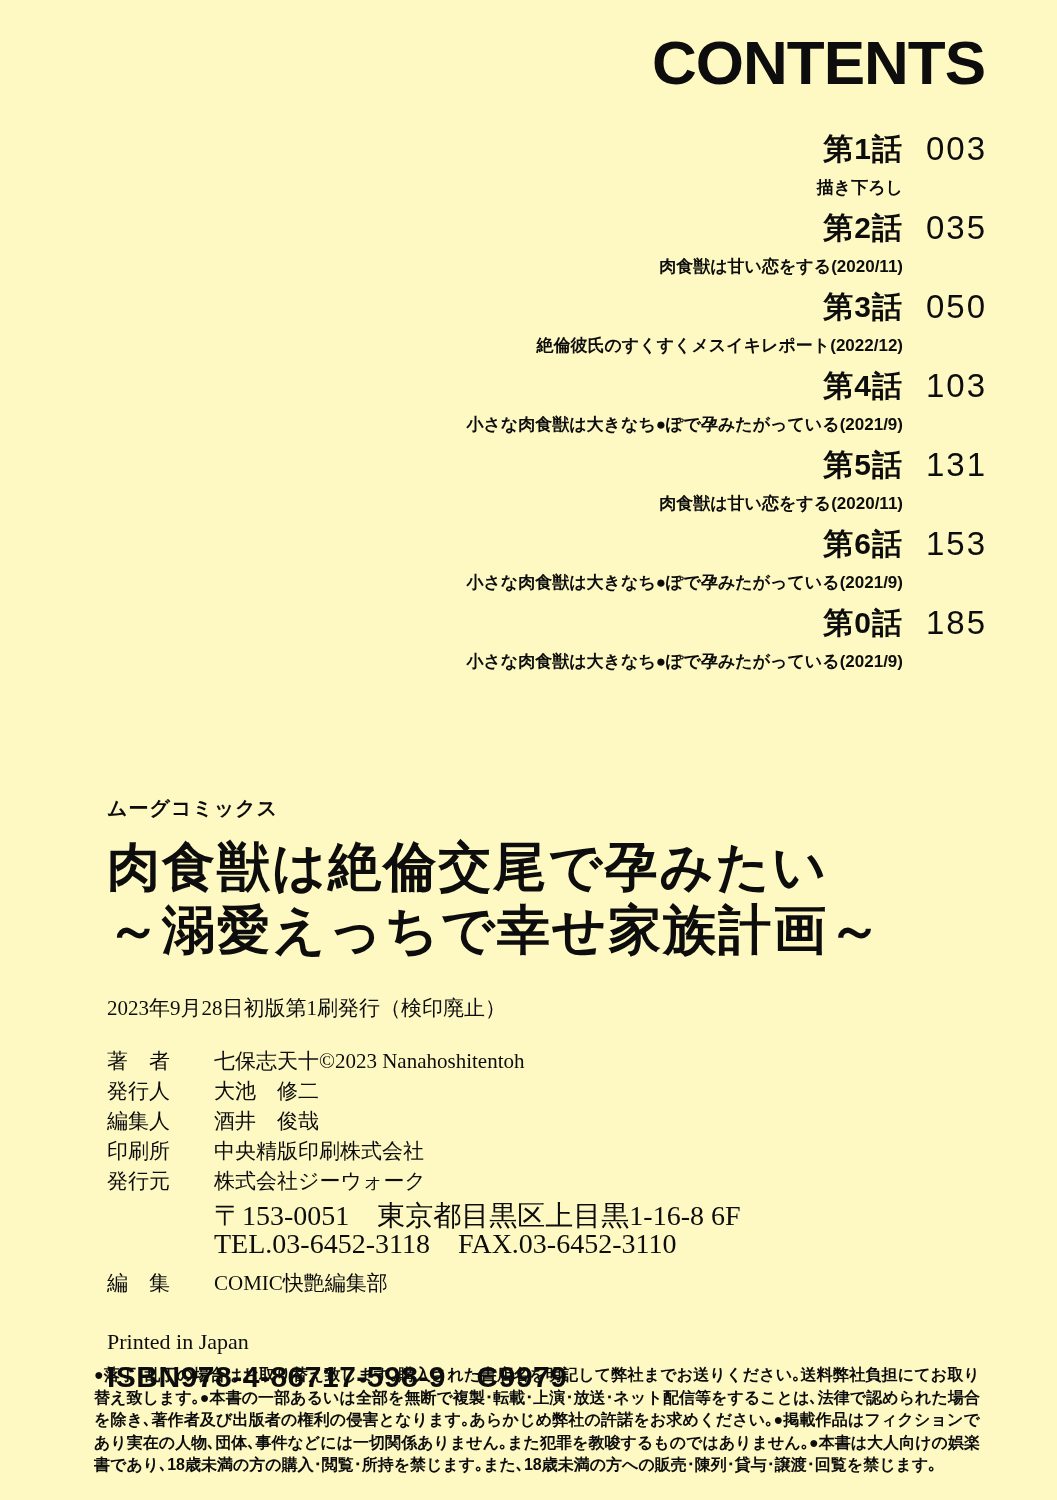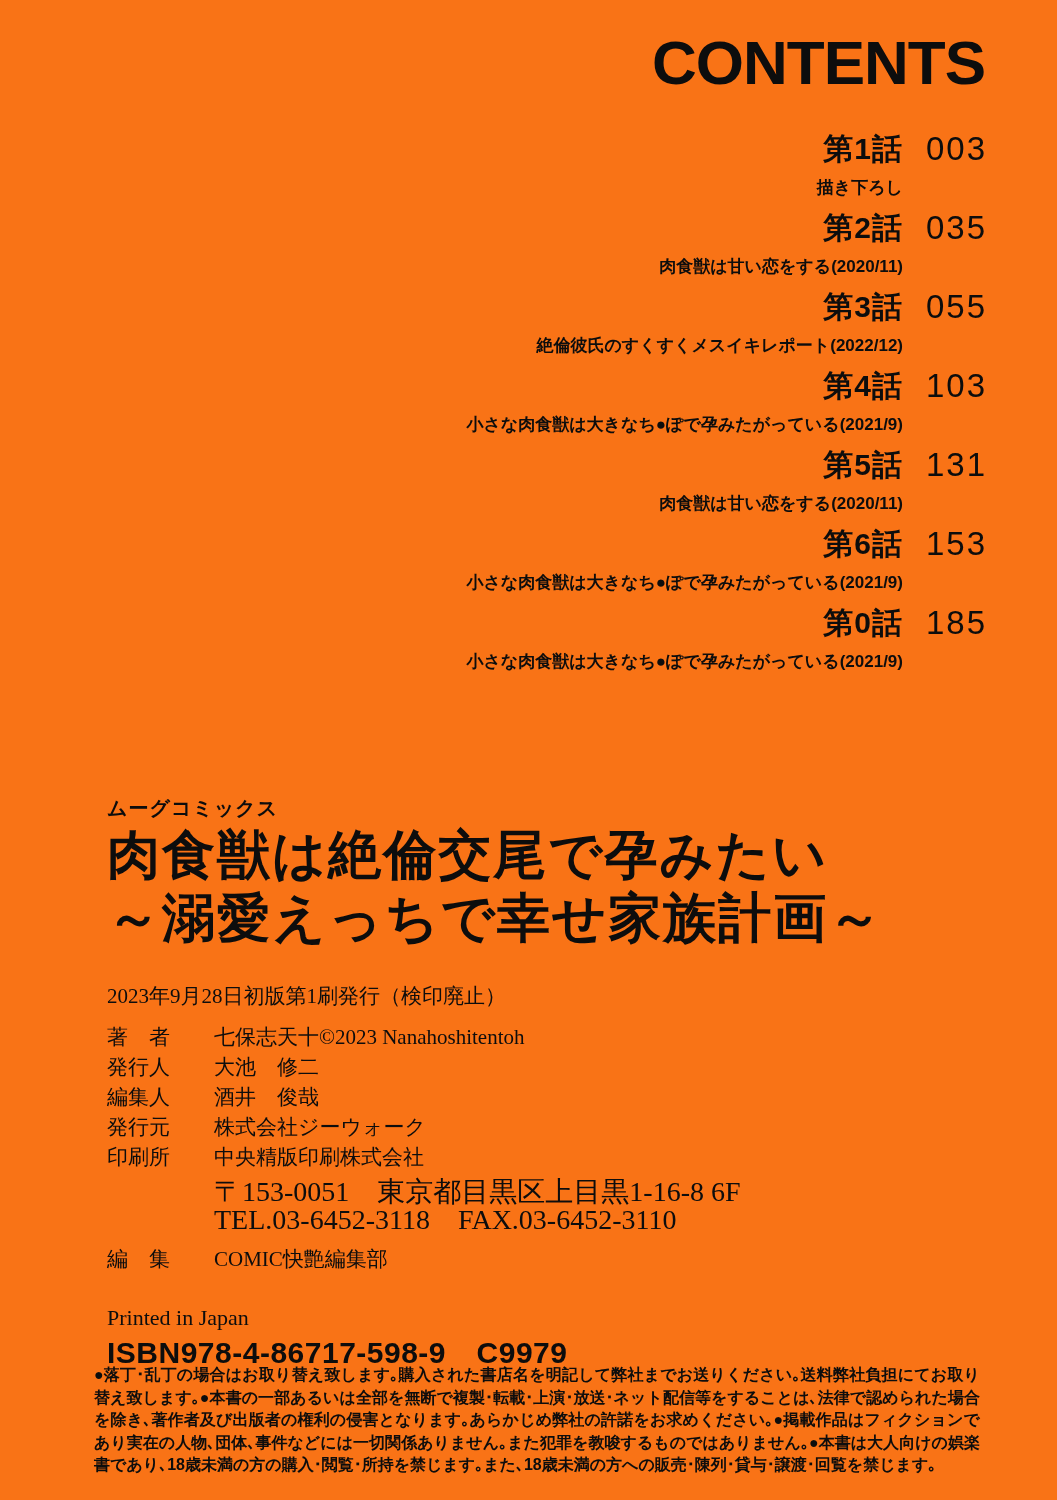--- a/index.html
+++ b/index.html
@@ -1,20 +1,20 @@
 <!DOCTYPE html>
 <html><head>
 <meta charset="utf-8">
 <style>
   html, body { margin: 0; padding: 0; background: #ffffff; }
   .page {
     position: relative;
     width: 1057px;
     height: 1500px;
-    background: #f97316;
+    background: #fef9c3;
     color: #0d0d0d;
     font-family: "Liberation Sans", "DejaVu Sans", sans-serif;
     overflow: hidden;
   }
 
   
   .contents-title {
     position: absolute;
     top: 32px;
     right: 72px;
@@ -63,34 +63,34 @@
     top: 793px;
     width: 890px;
   }
   .imprint {
     font-size: 20px;
     font-weight: 800;
     letter-spacing: 1px;
     line-height: 30px;
   }
   .book-title {
-    margin-top: 0;
+    margin-top: 12px;
     font-size: 53px;
     font-weight: 900;
     letter-spacing: 2px;
     line-height: 63px;
   }
   .edition {
     margin-top: 33px;
     font-family: "Liberation Serif", "DejaVu Serif", serif;
     font-size: 21px;
     line-height: 28px;
   }
   .credits {
-    margin-top: 12px;
+    margin-top: 24px;
     font-family: "Liberation Serif", "DejaVu Serif", serif;
     font-size: 21px;
     line-height: 30px;
   }
   .credit-row { display: flex; }
   .credit-label { width: 107px; flex: 0 0 107px; }
   .credit-value { flex: 1; }
   .address {
     margin-left: 107px;
     margin-top: 6px;
@@ -145,21 +145,21 @@
     <div class="toc-entry">
       <div class="toc-head">
         <span class="toc-chapter">第2話</span>
         <span class="toc-page">035</span>
       </div>
       <div class="toc-subtitle">肉食獣は甘い恋をする(2020/11)</div>
     </div>
     <div class="toc-entry">
       <div class="toc-head">
         <span class="toc-chapter">第3話</span>
-        <span class="toc-page">055</span>
+        <span class="toc-page">050</span>
       </div>
       <div class="toc-subtitle">絶倫彼氏のすくすくメスイキレポート(2022/12)</div>
     </div>
     <div class="toc-entry">
       <div class="toc-head">
         <span class="toc-chapter">第4話</span>
         <span class="toc-page">103</span>
       </div>
       <div class="toc-subtitle">小さな肉食獣は大きなち●ぽで孕みたがっている(2021/9)</div>
     </div>
@@ -201,26 +201,26 @@
       </div>
       <div class="credit-row">
         <span class="credit-label">発行人</span>
         <span class="credit-value">大池　修二</span>
       </div>
       <div class="credit-row">
         <span class="credit-label">編集人</span>
         <span class="credit-value">酒井　俊哉</span>
       </div>
       <div class="credit-row">
+        <span class="credit-label">印刷所</span>
+        <span class="credit-value">中央精版印刷株式会社</span>
+      </div>
+      <div class="credit-row">
         <span class="credit-label">発行元</span>
         <span class="credit-value">株式会社ジーウォーク</span>
-      </div>
-      <div class="credit-row">
-        <span class="credit-label">印刷所</span>
-        <span class="credit-value">中央精版印刷株式会社</span>
       </div>
     </div>
 
     <div class="address">
       <div>〒153-0051　東京都目黒区上目黒1-16-8 6F</div>
       <div>TEL.03-6452-3118　FAX.03-6452-3110</div>
     </div>
 
     <div class="credits editing-row">
       <div class="credit-row">

